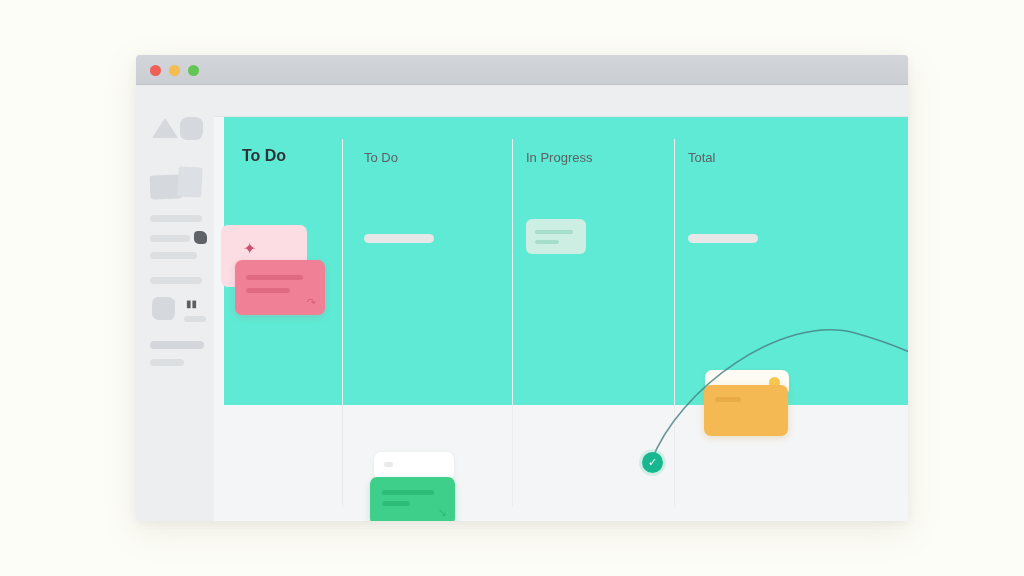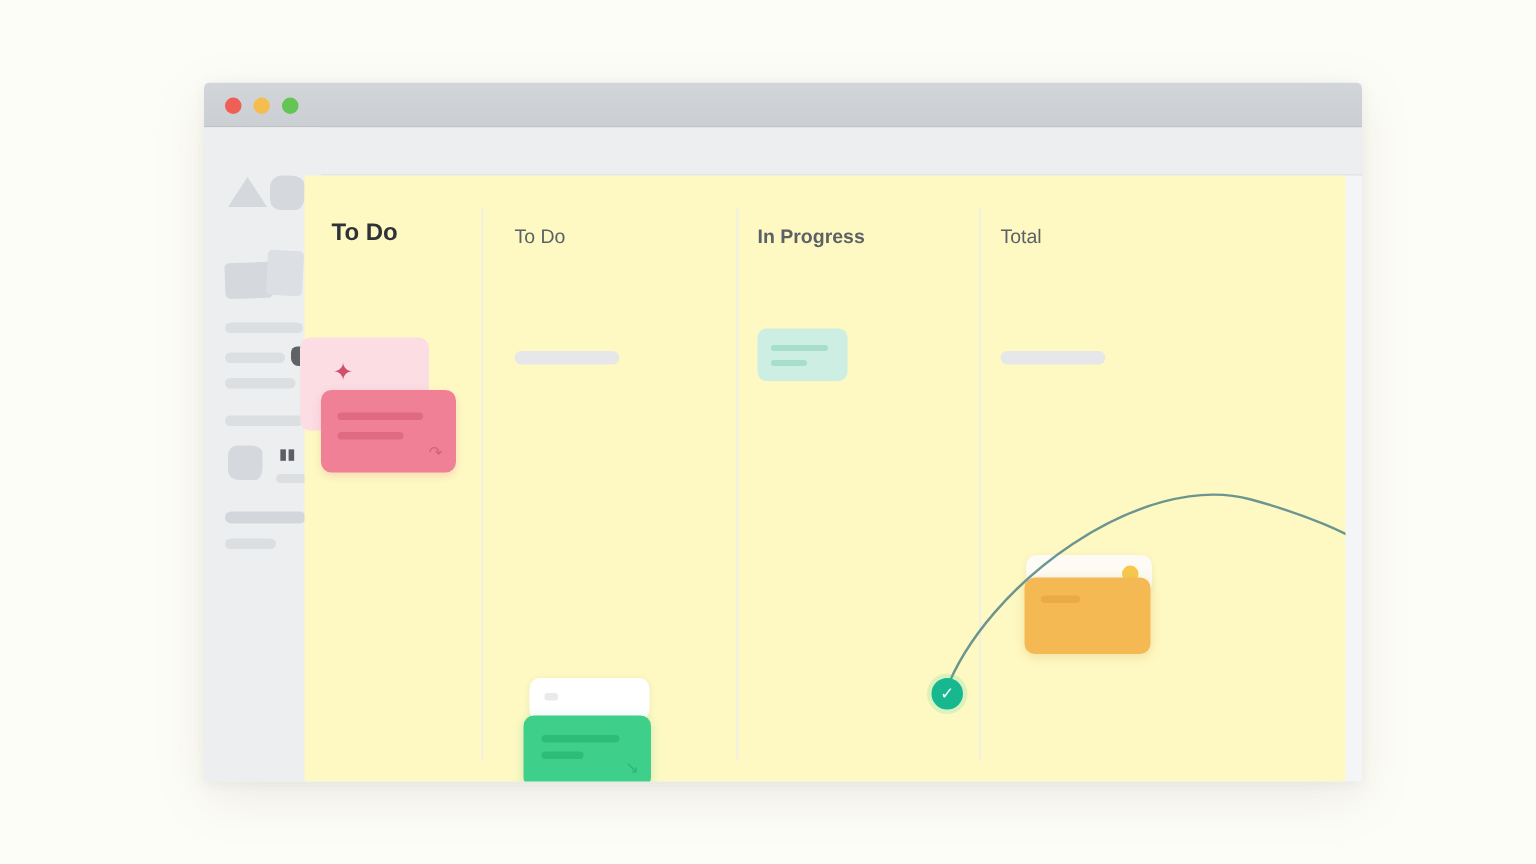--- a/index.html
+++ b/index.html
@@ -55,23 +55,23 @@
   }
   .pent {
     border-radius: 6px 8px 5px 7px / 7px 5px 8px 6px;
   }
   .glyph-small {
     position: absolute; color: #5b5f63; font-size: 9px; line-height: 9px;
   }
 
   
   #board {
-    position: absolute; left: 67px; top: 62px;
-    width: 694px; height: 404px;
-    background: #fef9c3;
+    position: absolute; left: 88px; top: 62px;
+    width: 694px; height: 288px;
+    background: #5eead4;
   }
   .divider {
     position: absolute; top: 22px; width: 1px; height: 368px;
     background: #ececec;
   }
   .col-title {
     position: absolute; color: #3e4246; white-space: nowrap;
   }
   .col-title.primary { font-size: 16px; font-weight: bold; color: #2f3337; }
   .col-title.muted   { font-size: 13px; color: #5c6166; }
@@ -156,21 +156,21 @@
     </div>
 
     <div id="board">
 
       <span class="divider" style="left:118px;"></span>
       <span class="divider" style="left:288px;"></span>
       <span class="divider" style="left:450px;"></span>
 
       <div class="col-title primary" style="left:18px; top:30px;">To Do</div>
       <div class="col-title muted" style="left:140px; top:33px;">To Do</div>
-      <div class="col-title muted" style="left:302px; top:33px;font-weight:bold;">In Progress</div>
+      <div class="col-title muted" style="left:302px; top:33px;">In Progress</div>
       <div class="col-title muted" style="left:464px; top:33px;">Total</div>
 
       <span class="skel" style="left:140px; top:117px; width:70px;"></span>
 
       <div id="mint-card" style="left:302px; top:102px; width:60px; height:35px;">
         <span class="mint-line" style="left:9px; top:11px; width:38px;"></span>
         <span class="mint-line" style="left:9px; top:21px; width:24px;"></span>
       </div>
 
       <span class="skel" style="left:464px; top:117px; width:70px;"></span>

